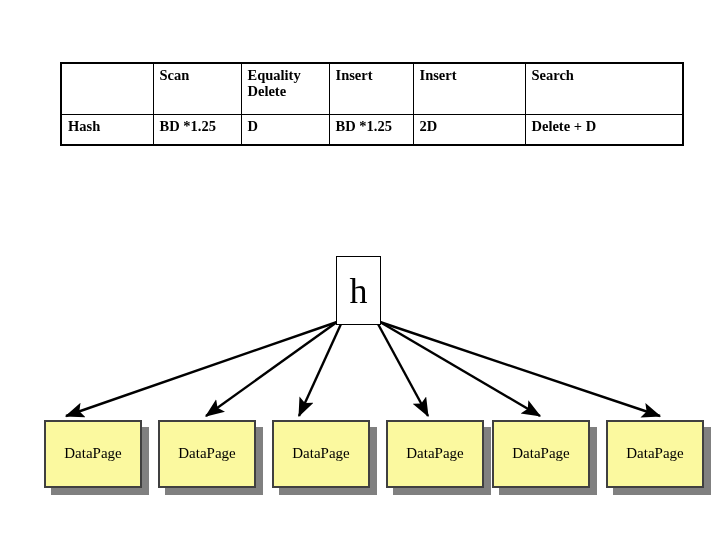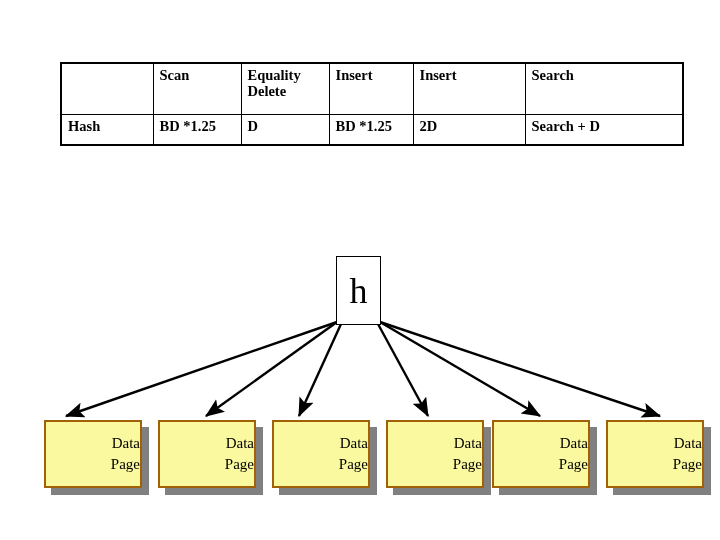--- a/index.html
+++ b/index.html
@@ -83,26 +83,26 @@
     font-size: 36px;
     line-height: 1;
     z-index: 3;
   }
 
   .data-page {
     position: absolute;
     top: 420px;
     width: 94px;
     height: 64px;
-    border: 2px solid #a16207;
+    border: 2px solid #404040;
     background: #fbf99f;
     box-shadow: 7px 7px 0 0 #808080;
     display: flex;
-    flex-direction: column;
-    align-items: flex-end;
+    flex-direction: row;
+    align-items: center;
     justify-content: center;
     font-size: 15px;
     line-height: 1.42;
     z-index: 2;
   }
   .data-page .dp-line { display: block; }
 
   .dp-0 { left: 44px; }
   .dp-1 { left: 158px; }
   .dp-2 { left: 272px; }
@@ -132,21 +132,21 @@
       <th>Search</th>
     </tr>
   </thead>
   <tbody>
     <tr>
       <td class="rowhead">Hash</td>
       <td>BD *1.25</td>
       <td>D</td>
       <td>BD *1.25</td>
       <td>2D</td>
-      <td>Search + D</td>
+      <td>Delete + D</td>
     </tr>
   </tbody>
 </table>
 
 <div id="hash-diagram">
 
   <svg id="arrow-layer" viewBox="0 0 720 540">
     <defs>
       <marker id="ah" markerWidth="9" markerHeight="9" refX="7.5" refY="3.2" orient="auto" markerUnits="strokeWidth">
         <path d="M0,0 L8,3.2 L0,6.4 L1.6,3.2 Z" fill="#000000"></path>

